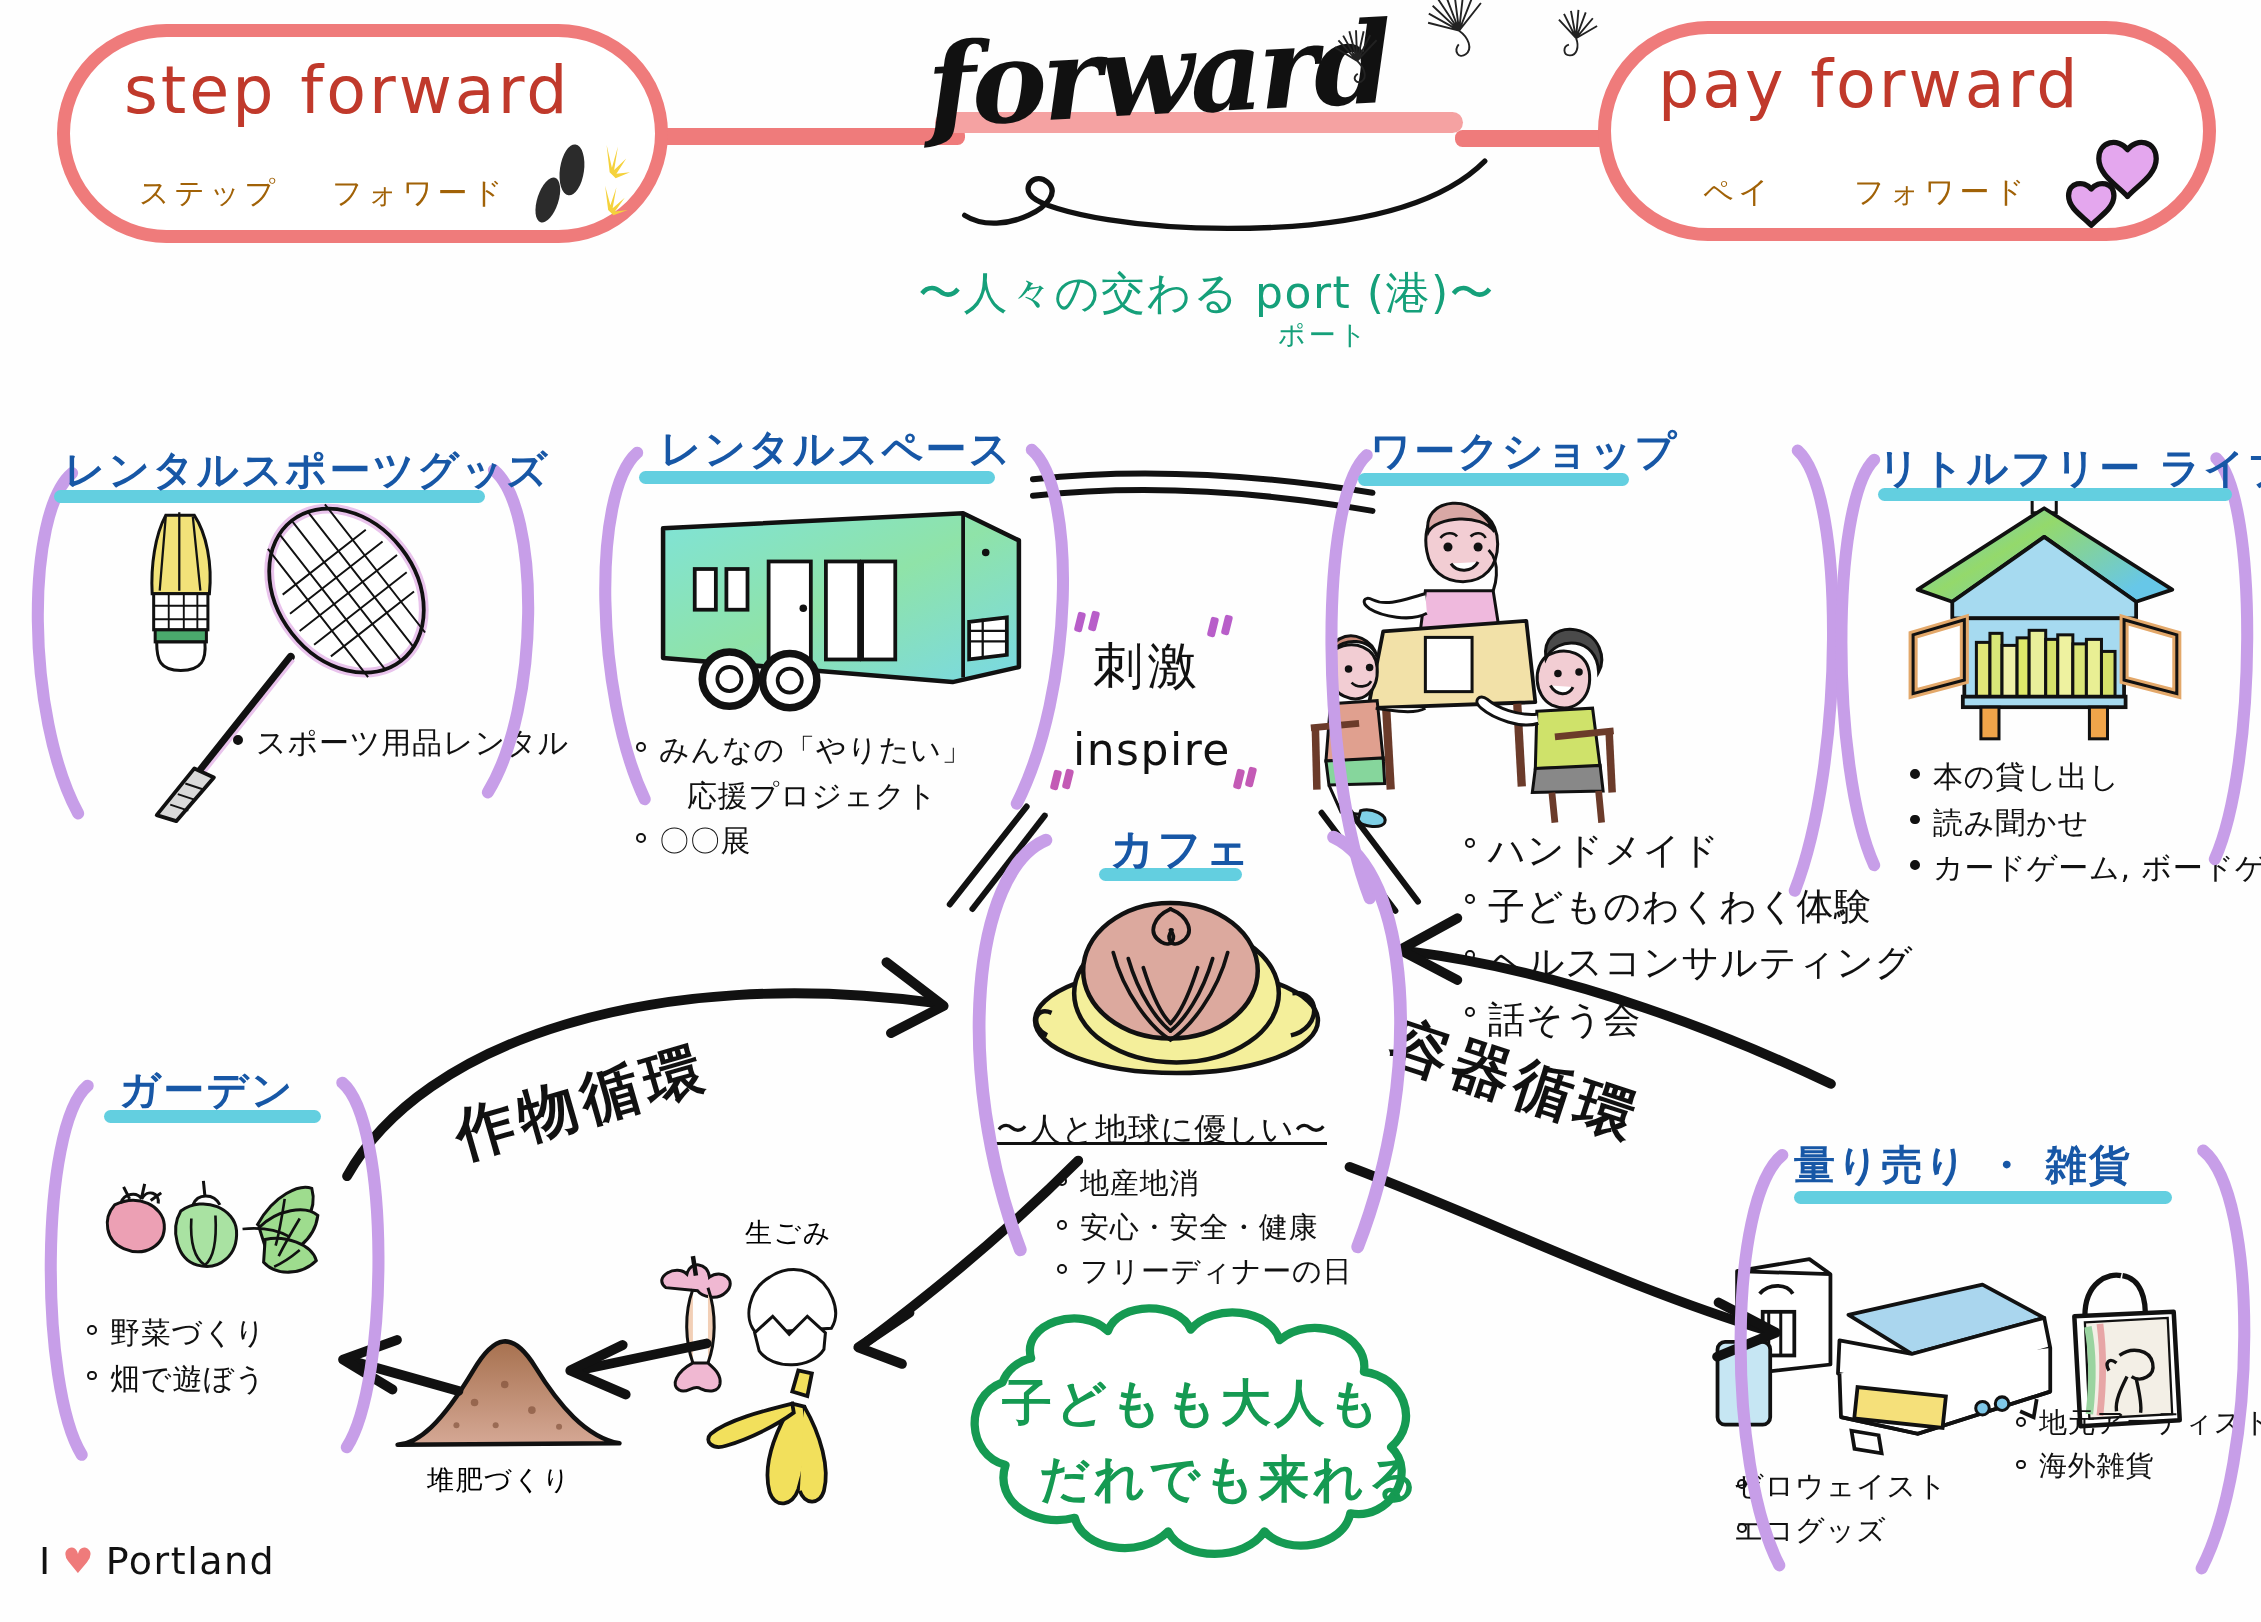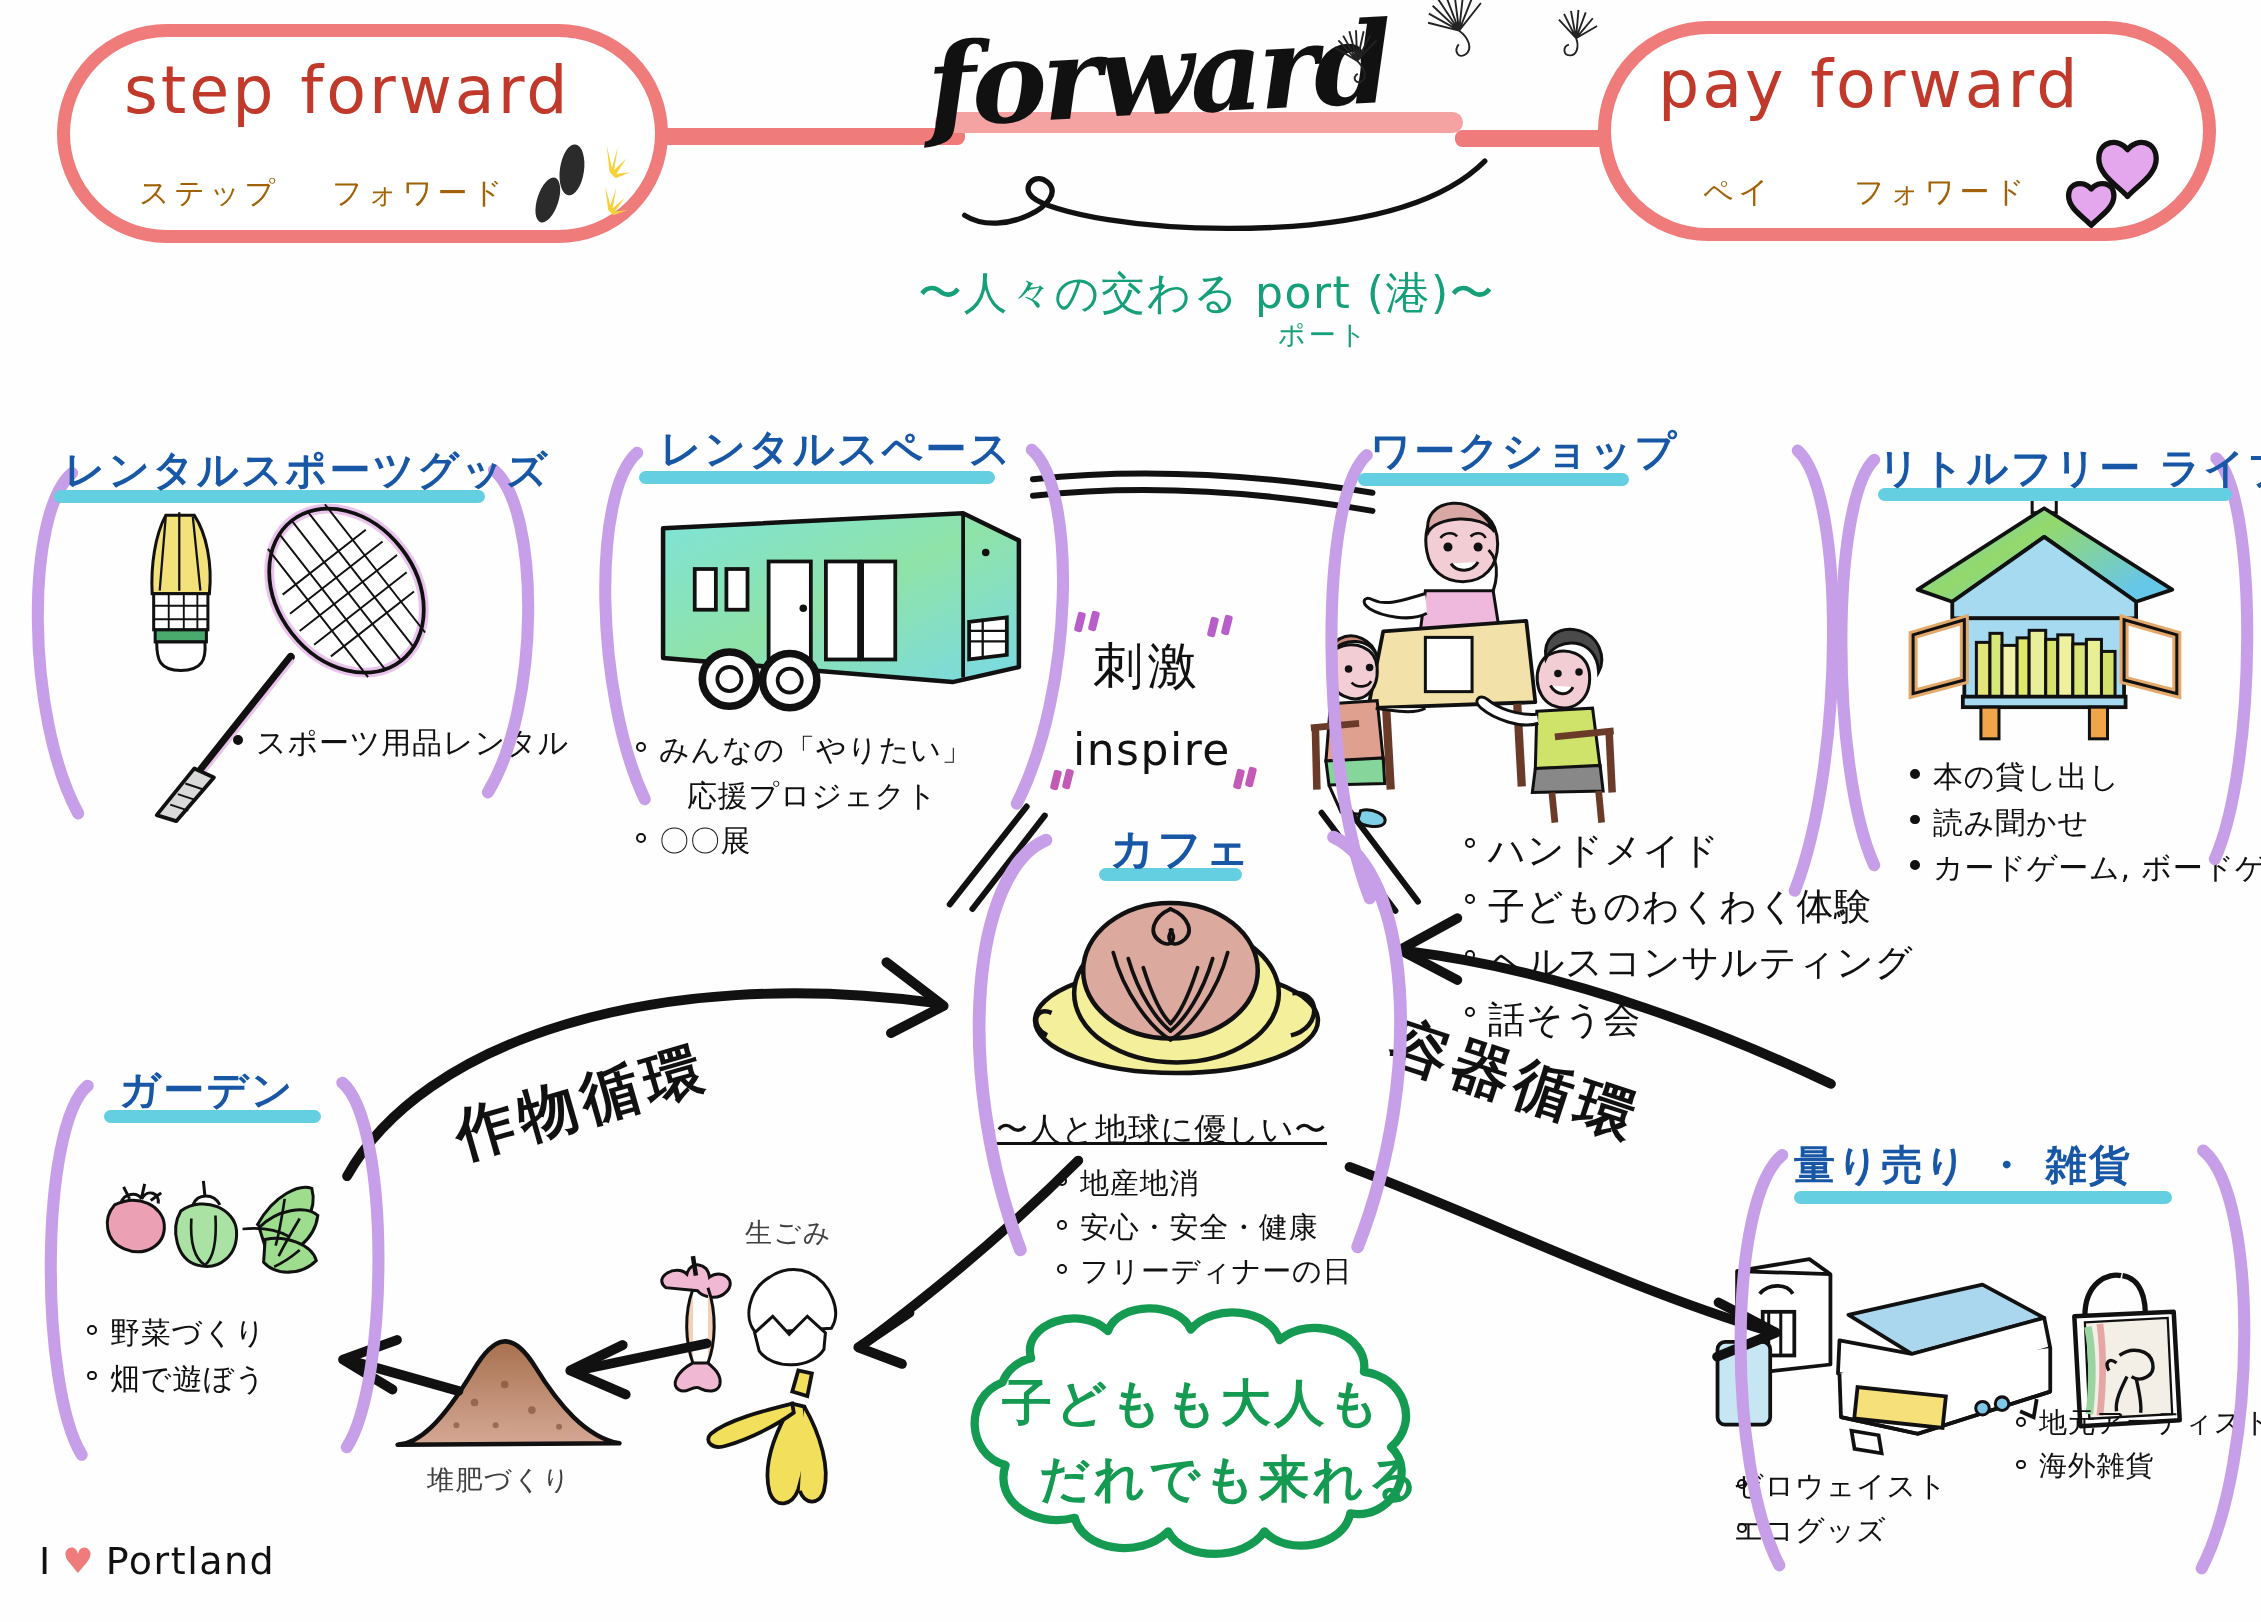--- a/index.html
+++ b/index.html
@@ -57,21 +57,21 @@
   .bullets.filled div:before{background:#111;}
 
   
   .inspire-jp{position:absolute;color:#111;font-size:50px;letter-spacing:4.5px;}
   .inspire-en{position:absolute;color:#111;font-size:44px;letter-spacing:1.5px;
     font-family:"DejaVu Sans","Liberation Sans",sans-serif;}
   .qmark{position:absolute;width:7.5px;height:19.6px;background:#b85ec9;border-radius:2.3px;}
 
   
   .cycle-label{position:absolute;color:#111;font-size:59px;font-weight:700;letter-spacing:6px;white-space:nowrap;}
-  .mini-label{position:absolute;color:#404040;font-size:27px;letter-spacing:1.5px;white-space:nowrap;}
+  .mini-label{position:absolute;color:#000000;font-size:27px;letter-spacing:1.5px;white-space:nowrap;}
 
   
   .cafe-tag{position:absolute;color:#111;font-size:32px;white-space:nowrap;letter-spacing:0.8px;text-decoration:underline;}
   .cloud-text{position:absolute;color:#159a52;font-size:50px;font-weight:700;letter-spacing:3.8px;white-space:nowrap;text-align:center;}
 
   
   .footer{position:absolute;color:#111;font-size:38px;letter-spacing:1.5px;display:flex;align-items:center;gap:10.6px;}
   .footer .hrt{color:#ef7b7b;font-size:35px;}
 
   svg{overflow:visible;}

